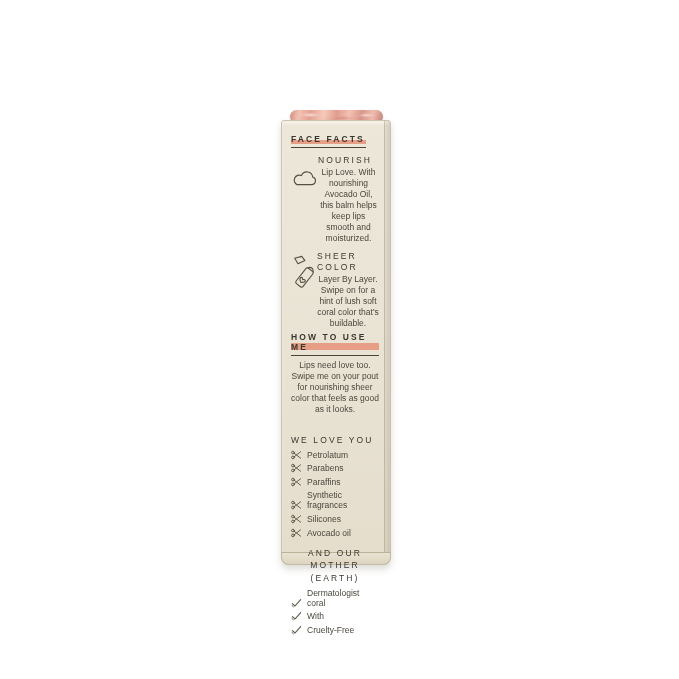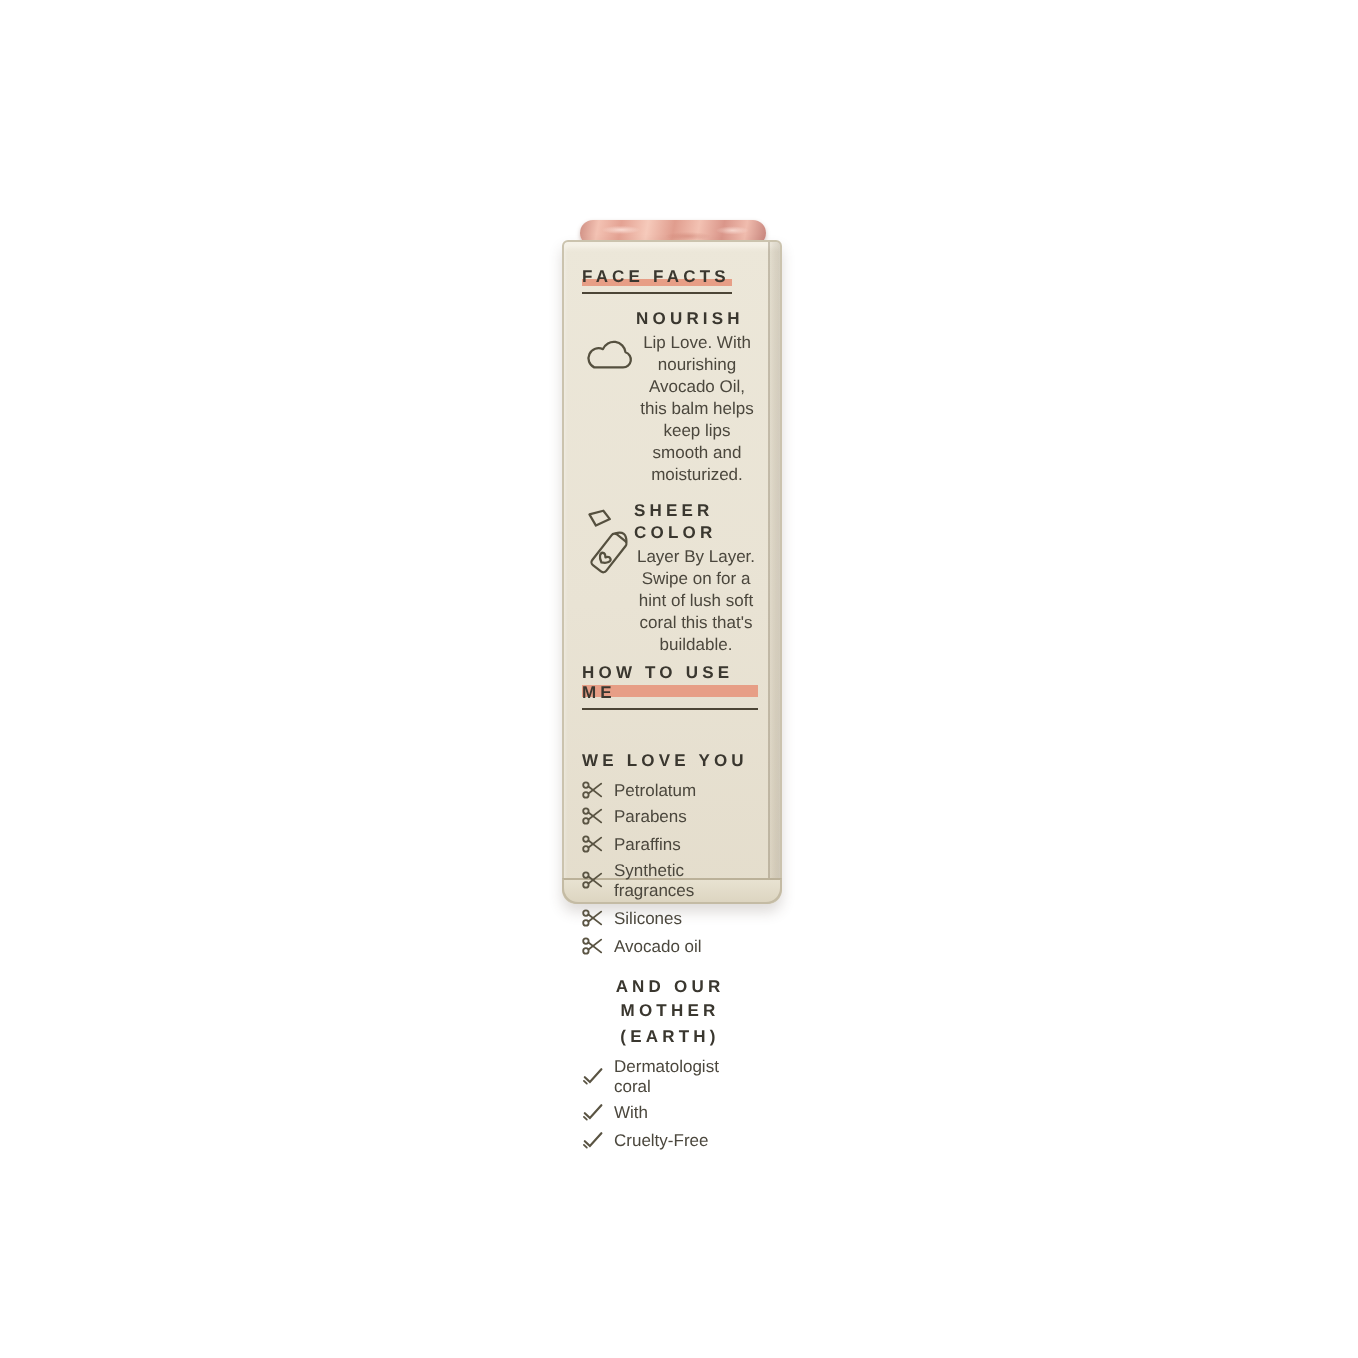--- a/index.html
+++ b/index.html
@@ -18,21 +18,21 @@
   }
   .balm-marble{
     position:absolute;inset:0;border-radius:7px;
     background:
       radial-gradient(ellipse 14px 3px at 22% 38%, rgba(255,235,228,.8), transparent 70%),
       radial-gradient(ellipse 16px 3px at 58% 62%, rgba(200,120,105,.45), transparent 70%),
       radial-gradient(ellipse 12px 3px at 82% 40%, rgba(255,235,228,.7), transparent 70%);
   }
   
   .box{
-    position:absolute;top:13px;left:0;width:110px;height:332px;box-sizing:border-box;
+    position:absolute;top:13px;left:0;width:110px;height:445px;box-sizing:border-box;
     background:linear-gradient(180deg,#ece7d9 0%,var(--box-face,#e9e3d4) 55%,#e4ddcc 100%);
     border:1px solid var(--box-edge,#cbc3ae);
     border-radius:3px 3px 7px 7px;
     box-shadow:0 4px 7px rgba(70,58,45,.18), inset 0 2px 2px rgba(255,255,255,.55);
   }
   .side-sliver{
     position:absolute;right:0;top:0;bottom:0;width:5px;
     background:linear-gradient(90deg,rgba(115,100,75,.08),rgba(115,100,75,.22));
     border-left:1px solid rgba(115,100,75,.16);
     border-radius:0 2px 6px 0;
@@ -52,35 +52,35 @@
   .face{position:absolute;top:7px;left:9px;right:11px;bottom:16px;color:var(--text,#4b473d);}
   .sec-title{
     display:inline-block;
     font-size:8.5px;line-height:10px;font-weight:700;letter-spacing:2.1px;
     color:var(--heading,#3a372f);
     padding:1px 1px 3px 0;margin:2px 0 0 0;
     border-bottom:1.6px solid #4c4536;
     background:linear-gradient(to bottom, transparent 52%, var(--accent-peach,#e79e86) 52%, var(--accent-peach,#e79e86) 78%, transparent 78%);
   }
   .mini-hdr{
-    font-size:8.5px;line-height:11px;font-weight:700;letter-spacing:2.1px;
+    font-size:8.5px;line-height:11px;font-weight:400;letter-spacing:2.1px;
     color:var(--heading,#3a372f);
   }
   .body-text{font-size:8.5px;line-height:11px;color:var(--text,#4b473d);margin:1px 0 0 0;text-align:center;}
   .feature{display:flex;margin-top:7px;}
   .ficon{flex:0 0 26px;width:26px;color:#55503f;}
   .ficon svg{display:block;}
   .cloud-wrap{margin-top:15px;margin-left:1px;}
   .tube-wrap{margin-top:4px;}
   .fcontent{flex:1;min-width:0;}
   .howto{}
   .caution{margin-top:9px;}
   .welove{margin-top:20px;}
   ul.icon-list{list-style:none;margin:3px 0 0 0;padding:0;}
-  ul.icon-list li{display:flex;align-items:center;gap:5px;font-size:8.5px;line-height:10px;margin-top:3.6px;color:var(--text,#4b473d);}
+  ul.icon-list li{display:flex;align-items:flex-end;gap:5px;font-size:8.5px;line-height:10px;margin-top:3.6px;color:var(--text,#4b473d);}
   ul.icon-list .li-icon{flex:0 0 11px;width:11px;height:10px;color:#5a5443;}
   .mother{margin-top:9px;}
   .mother .mini-hdr{line-height:12.5px;text-align:center;}
 </style>
 </head>
 <body>
 
 <div class="stage">
   <div class="product">
 
@@ -119,26 +119,27 @@
                 <g transform="rotate(38 14 24)">
                   <rect x="9.5" y="13" width="9.5" height="21" rx="2"></rect>
                   <path d="M10.5 13 q3.7 -5 7.5 0"></path>
                   <path d="M14.2 26.5 c-1.8 -2.4 -3.8 -1 -2.9 1 c.6 1.3 2.9 2.5 2.9 2.5 c0 0 2.3 -1.2 2.9 -2.5 c.9 -2 -1.1 -3.4 -2.9 -1 z"></path>
                 </g>
               </g>
             </svg>
           </div>
           <div class="fcontent">
             <div class="mini-hdr">SHEER COLOR</div>
-            <p class="body-text">Layer By Layer. Swipe on for a hint of lush soft coral this that's buildable.</p>
+            <p class="body-text">Layer By Layer. Swipe on for a hint of lush soft coral color that's buildable.</p>
           </div>
         </div>
 
         <div class="howto">
           <span class="sec-title">HOW TO USE ME</span>
+          <p class="body-text" style="margin-top:4px;">Lips need love too. Swipe me on your pout for nourishing sheer color that feels as good as it looks.</p>
         </div>
 
 
         <div class="welove">
           <div class="mini-hdr">WE LOVE YOU</div>
           <ul class="icon-list">
 
               <li>
                 <span class="li-icon">
                   <svg width="11" height="10" viewBox="0 0 12 11">

